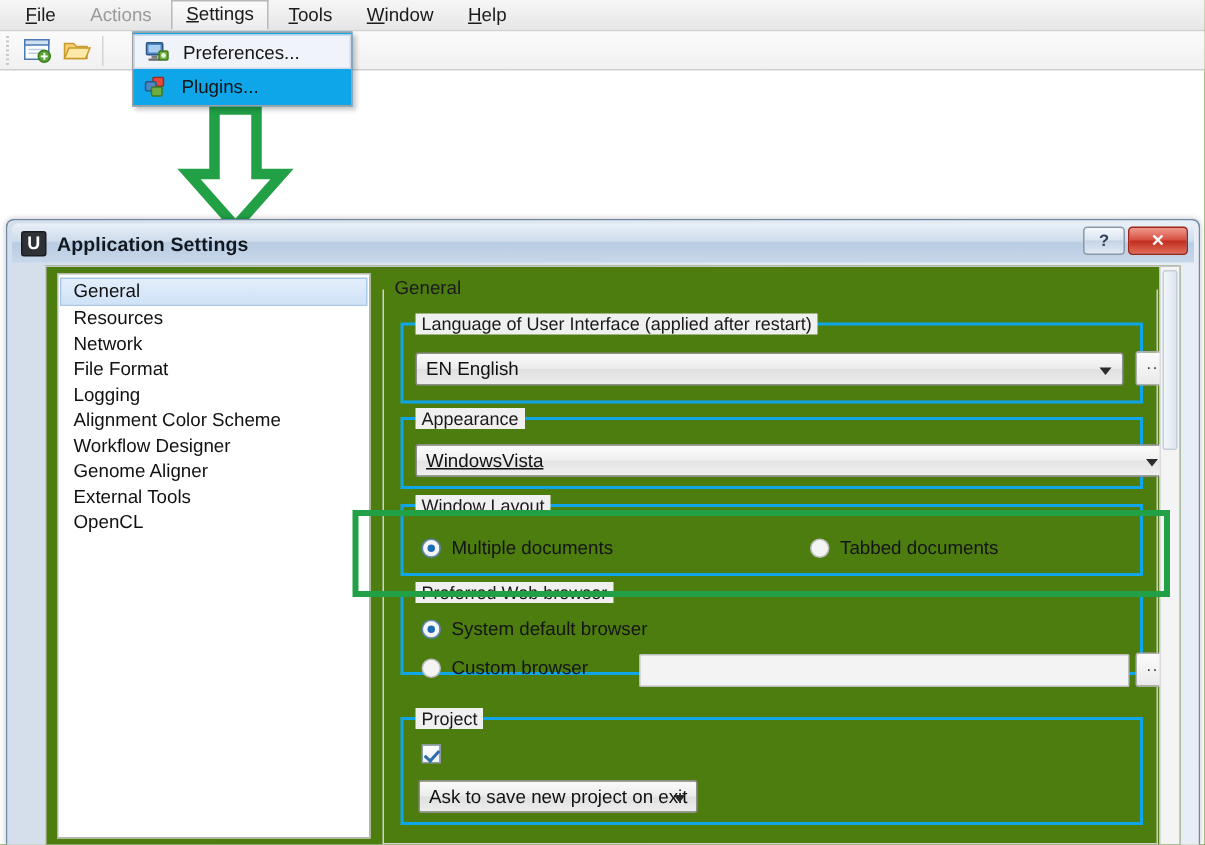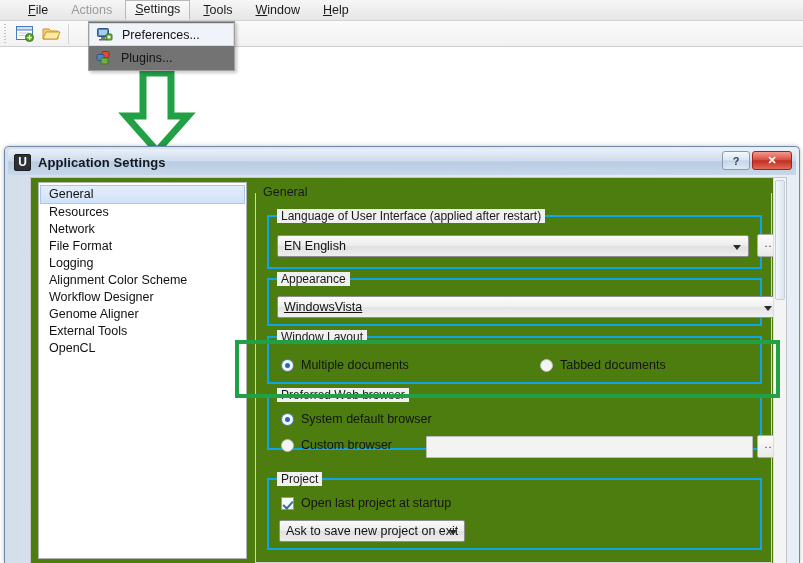--- a/index.html
+++ b/index.html
@@ -9,21 +9,21 @@
     background:#ffffff;
     font-family:"Liberation Sans", sans-serif;
     font-size:12px; color:#000;
   }
 
   
   #menubar {
     position:absolute; left:0; top:0; width:803px; height:21px;
     background:linear-gradient(to bottom,#f6f6f6 0%,#eeeeee 50%,#e6e6e6 100%);
     border-bottom:1px solid #d2d2d2;
-    display:flex; align-items:flex-start; padding-left:18px;
+    display:flex; align-items:flex-start; padding-left:7px;
   }
   .menu-item {
     padding:2px 9px; font-size:12.5px; line-height:15px; color:#1b1b1b;
     white-space:nowrap; margin-right:3px; border:1px solid transparent;
   }
   .menu-item.disabled { color:#9a9a9a; }
   .menu-item.open {
     background:linear-gradient(to bottom,#fbfbfb,#ececec);
     border:1px solid #b9b9b9; border-bottom-color:#ececec;
     padding-top:1px; padding-bottom:2px;
@@ -40,21 +40,21 @@
   .tb-grip { width:7px; height:20px; margin:0 3px 0 2px;
     background:repeating-linear-gradient(to bottom,#c3c3c3 0 1px,transparent 1px 3px);
     background-size:2px 3px; background-repeat:repeat-y;
     background-position:2px 0;
   }
   .tb-btn { width:26px; height:22px; display:flex; align-items:center; justify-content:center; }
 
   
   #dropdown {
     position:absolute; left:88px; top:21px; width:147px;
-    background:#737373; border:1px solid #a0a0a0;
+    background:#0ea5e9; border:1px solid #a0a0a0;
     box-shadow:2px 2px 3px rgba(0,0,0,0.22);
     padding:1px 0; z-index:40;
   }
   .dd-item {
     height:23px; display:flex; align-items:center; padding-left:4px;
     font-size:12.5px; color:#141414;
   }
   .dd-item.hover { background:#f0f4fa; border:1px solid #cfd9e8; height:23px; }
   .dd-ico { width:22px; height:18px; display:flex; align-items:center; justify-content:center; margin-right:6px; }
   .dd-label { line-height:14px; }
@@ -352,21 +352,20 @@
         <div class="textfield" style="left:157px; top:40px; width:327px;"></div>
         <div class="dots-btn" style="left:488px; top:39px;">
           <span>...</span>
         </div>
       </div>
 
       <div class="group" style="top:296px; height:72px;padding-left:24px;">
         <div class="group-title">Project</div>
         <div class="check-row" style="left:12px; top:16px;">
           <span class="checkbox on"></span>
-          <span>Open last project at startup</span>
         </div>
         <div class="combo" style="left:10px; top:40px; width:186px;">
           <span>Ask to save new project on exit</span>
           <span class="caret"></span>
         </div>
       </div>
     </div>
 
     <div id="dlg-scroll">
       <div id="dlg-scroll-thumb"></div>

